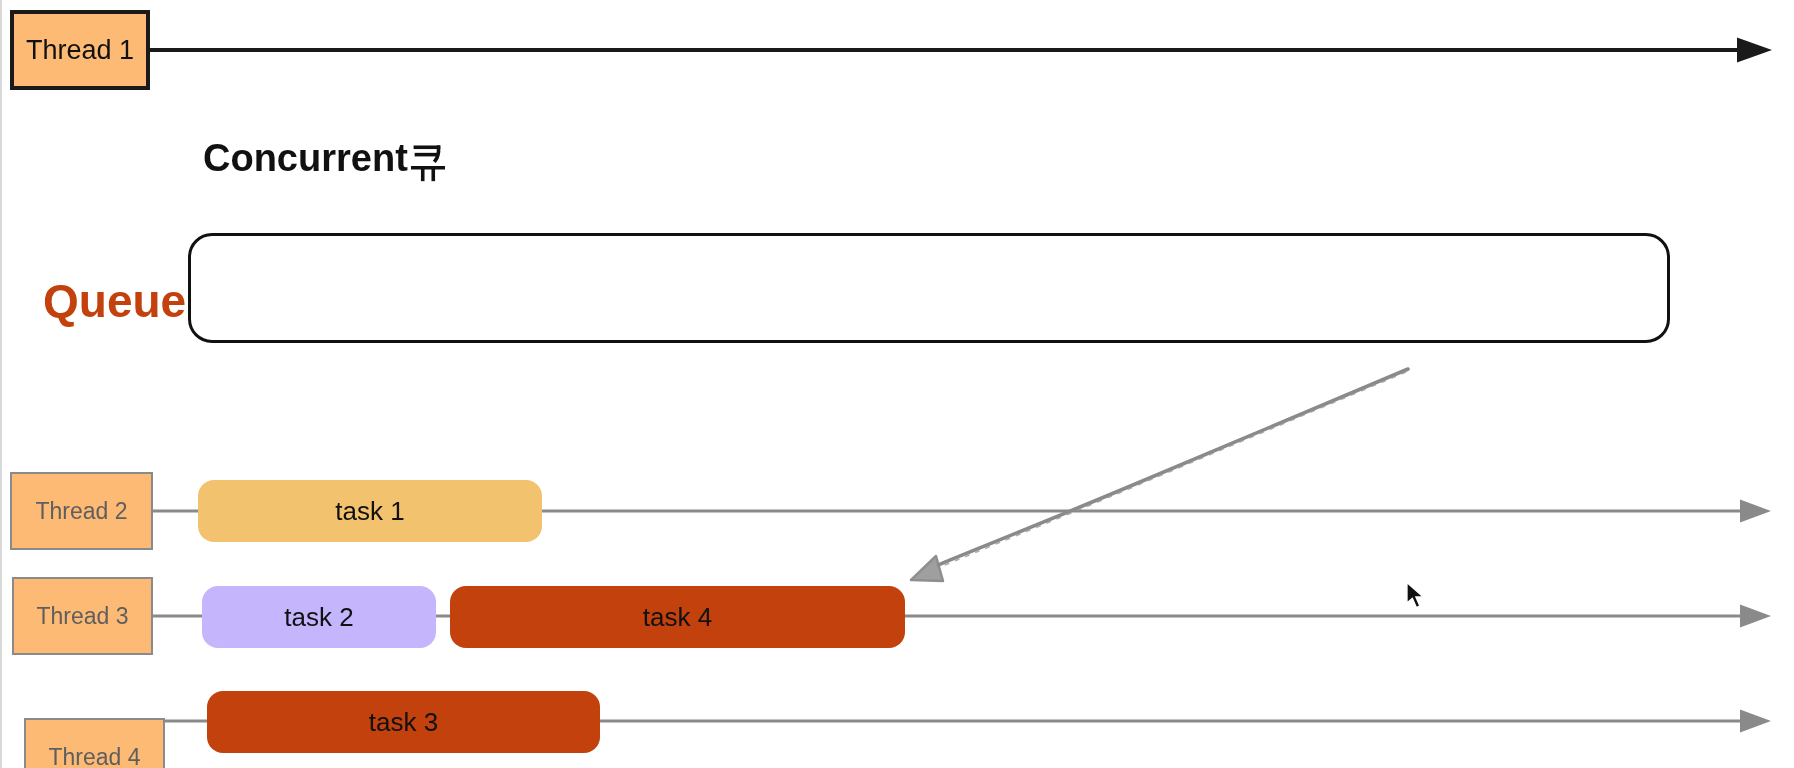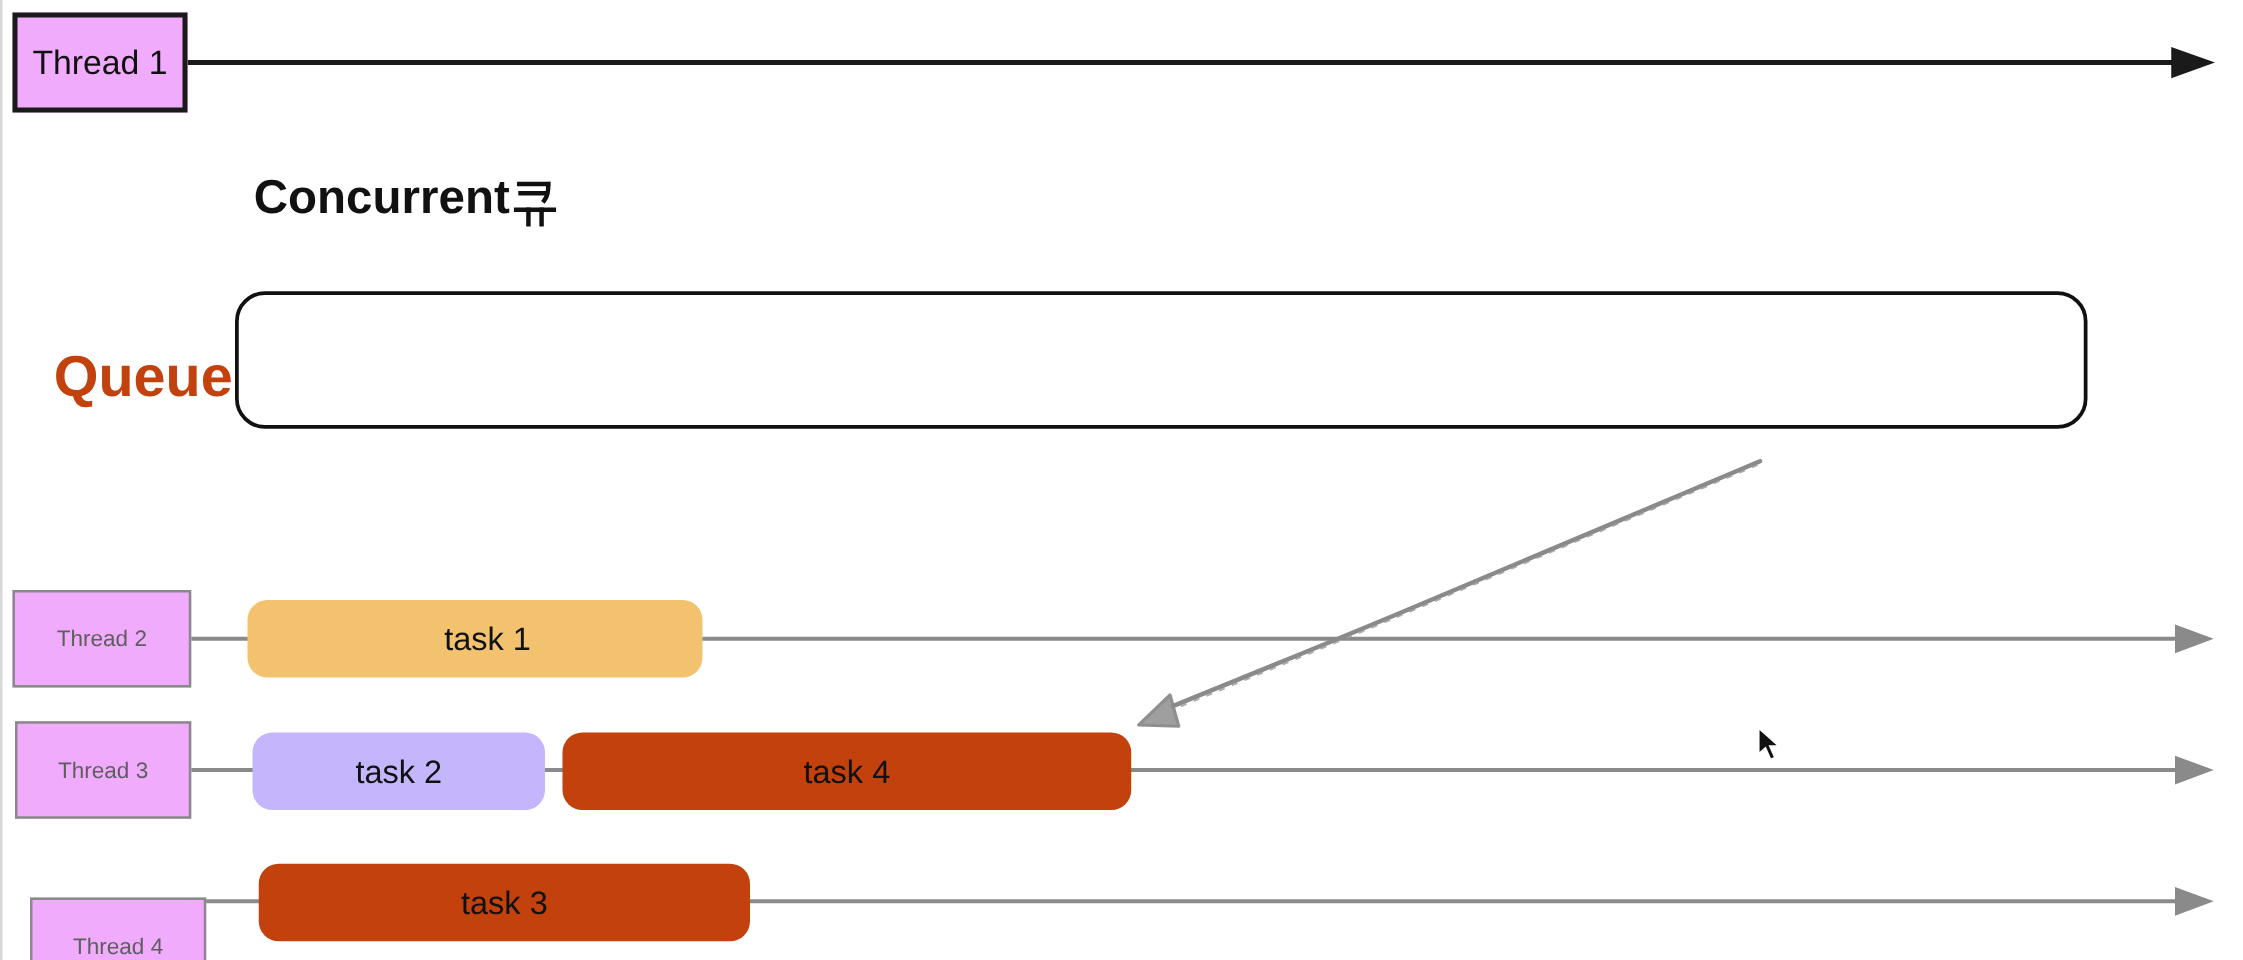--- a/index.html
+++ b/index.html
@@ -6,29 +6,29 @@
   .stage {
     position:relative; width:1794px; height:768px; background:#ffffff;
     font-family:"Liberation Sans", sans-serif; overflow:hidden;
   }
   .window-edge {
     position:absolute; left:0; top:0; width:2px; height:768px; background:#d9d9d9;
   }
   .lines-layer { position:absolute; left:0; top:0; width:1794px; height:768px; }
 
   .thread-box {
-    position:absolute; box-sizing:border-box; background:#f0abfc;
+    position:absolute; box-sizing:border-box; background:#fdba74;
     display:flex; align-items:center; justify-content:center;
   }
   .thread-box .lbl { white-space:nowrap; }
   .t1 { left:10px;  top:10px;  width:140px; height:80px; border:4px solid #1a1a1a; font-size:27px; color:#111111; }
   .t2 { left:10px;  top:472px; width:143px; height:78px; }
   .t3 { left:12px;  top:577px; width:141px; height:78px; }
   .t4 { left:12px;  top:718px; width:141px; height:78px;margin-left:12px; }
-  .gray-box { border:2.5px solid #8a8a8a; font-size:18px; color:#5e5e5e;justify-content:center; }
+  .gray-box { border:2.5px solid #8a8a8a; font-size:23px; color:#5e5e5e;justify-content:center; }
 
   .diagram-title {
     position:absolute; left:203px; top:136px; height:44px;
     display:flex; align-items:flex-end;
     font-size:38px; font-weight:bold; color:#111111; letter-spacing:0;
   }
   .hangul-glyph { display:block; margin-left:3px; margin-bottom:-2px; }
 
   .queue-label {
     position:absolute; left:43px; top:274px;
@@ -38,21 +38,21 @@
     position:absolute; left:188px; top:233px; width:1482px; height:110px;
     box-sizing:border-box; border:3.5px solid #111111; border-radius:24px;
     background:#ffffff;
   }
 
   .task {
     position:absolute; height:62px; border-radius:16px;
     display:flex; align-items:center; justify-content:center;
     font-size:26px; color:#111111;
   }
-  .task-1 { left:198px; top:480px; width:344px;padding-left:20px; }
+  .task-1 { left:198px; top:480px; width:344px; }
   .task-2 { left:202px; top:586px; width:234px; }
   .task-4 { left:450px; top:586px; width:455px; }
   .task-3 { left:207px; top:691px; width:393px; }
 
   .mouse-cursor { position:absolute; left:1405px; top:581px; }
 </style>
 </head>
 <body>
 
 <div class="stage">

